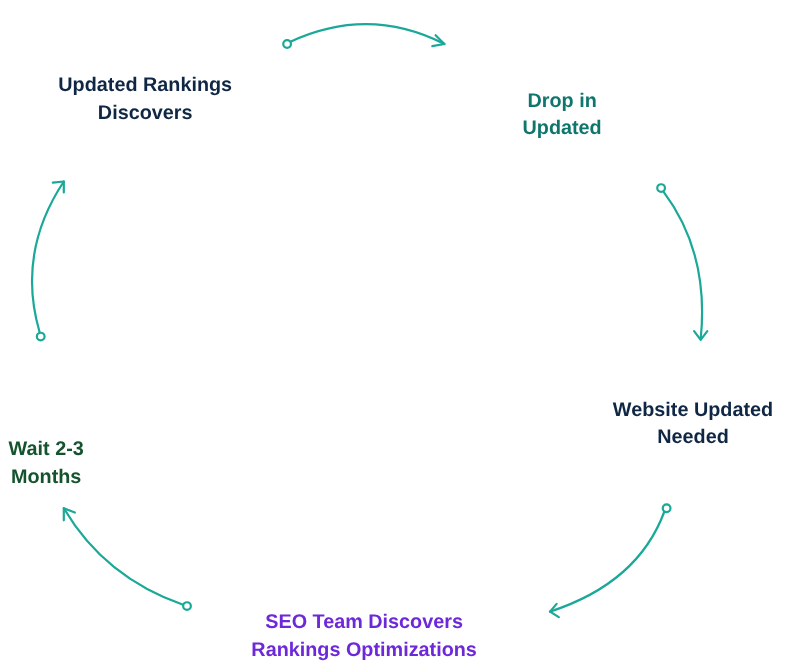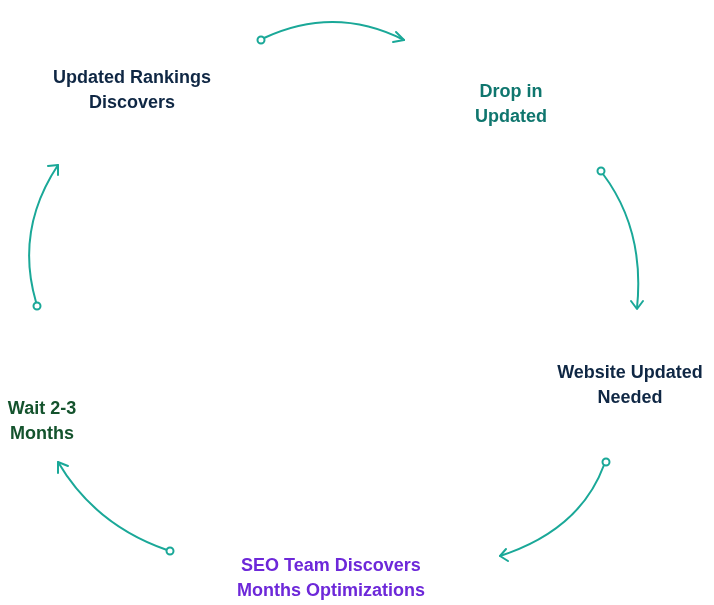--- a/index.html
+++ b/index.html
@@ -46,21 +46,21 @@
 <div class="label" style="left: 511px; top: 79px; color: #0f766e;">
   <span>Drop in</span>
   <span>Updated</span>
 </div>
 <div class="label" style="left: 630px; top: 360px; color: rgb(15, 39, 68);">
   <span>Website Updated</span>
   <span>Needed</span>
 </div>
 <div class="label" style="left: 331px; top: 553px; color: #6d28d9;">
   <span>SEO Team Discovers</span>
-  <span>Months Optimizations</span>
+  <span>Rankings Optimizations</span>
 </div>
 <div class="label" style="left: 42px; top: 360px; color: #14532d; margin-top: 36px;">
   <span>Wait 2-3</span>
   <span>Months</span>
 </div>
 <div class="label" style="left: 132px; top: 65px; color: rgb(15, 39, 68);">
   <span>Updated Rankings</span>
   <span>Discovers</span>
 </div>
 

